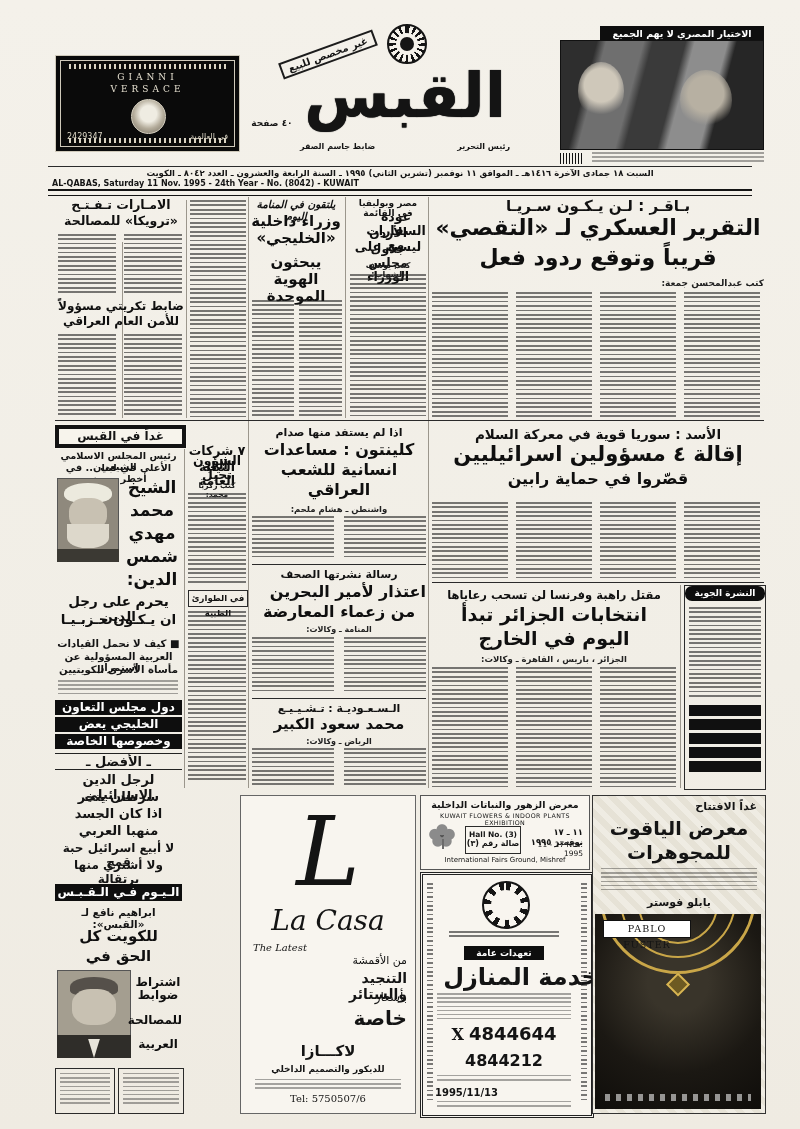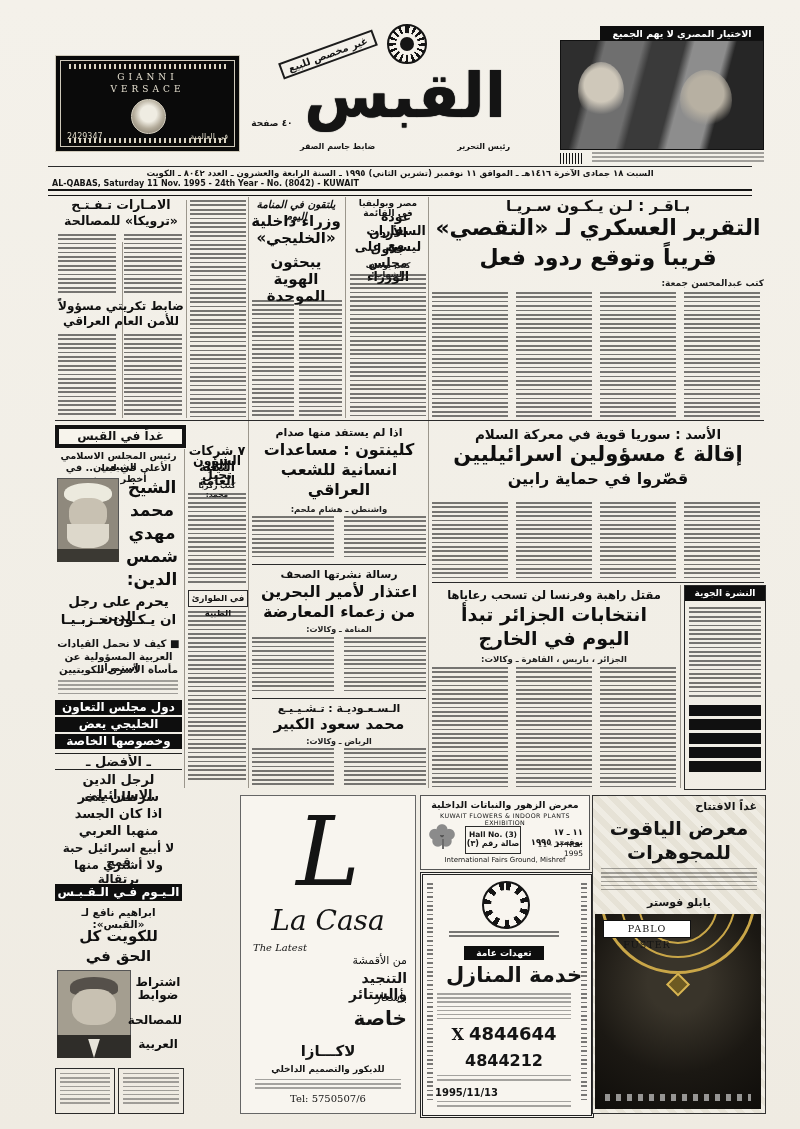--- a/index.html
+++ b/index.html
@@ -161,21 +161,21 @@
   <div class="a kick" style="left:252px;top:426px;width:174px;font-size:11px;">اذا لم يستفد منها صدام</div>
   <div class="a hl" style="left:252px;top:441px;width:174px;font-size:16px;">كلينتون : مساعدات</div>
   <div class="a hl" style="left:252px;top:461px;width:174px;font-size:16px;">انسانية للشعب</div>
   <div class="a hl" style="left:252px;top:481px;width:174px;font-size:16px;">العراقي</div>
   <div class="a byl c" style="left:252px;top:504px;width:174px;font-size:8.5px;">واشنطن ـ هشام ملحم:</div>
   <div class="a tx" style="left:252px;top:516px;width:82px;height:44px;"></div>
   <div class="a tx" style="left:344px;top:516px;width:82px;height:44px;"></div>
   <div class="a rh" style="left:252px;top:564px;width:174px;"></div>
 
   <div class="a kick" style="left:252px;top:568px;width:174px;font-size:11px;">رسالة نشرتها الصحف</div>
-  <div class="a hl" style="left:252px;top:583px;width:174px;font-size:16px;">اعتذار لأمير البحرين</div>
+  <div class="a hl" style="left:252px;top:583px;width:174px;font-size:16px;text-align:right;">اعتذار لأمير البحرين</div>
   <div class="a hl" style="left:252px;top:603px;width:174px;font-size:16px;">من زعماء المعارضة</div>
   <div class="a byl c" style="left:252px;top:625px;width:174px;font-size:8px;">المنامة ـ وكالات:</div>
   <div class="a tx" style="left:252px;top:637px;width:82px;height:56px;"></div>
   <div class="a tx" style="left:344px;top:637px;width:82px;height:56px;"></div>
   <div class="a rh" style="left:252px;top:698px;width:174px;"></div>
 
   <div class="a kick" style="left:252px;top:702px;width:174px;font-size:11px;">الـسـعـوديـة : تـشـيـيـع</div>
   <div class="a hl" style="left:252px;top:716px;width:174px;font-size:15px;">محمد سعود الكبير</div>
   <div class="a byl c" style="left:252px;top:737px;width:174px;font-size:8px;">الرياض ـ وكالات:</div>
   <div class="a tx" style="left:252px;top:748px;width:82px;height:40px;"></div>
@@ -183,21 +183,21 @@
 
   <div class="a kick" style="left:432px;top:588px;width:244px;font-size:11.5px;">مقتل راهبة وفرنسا لن تسحب رعاياها</div>
   <div class="a hl" style="left:432px;top:604px;width:244px;font-size:19px;">انتخابات الجزائر تبدأ</div>
   <div class="a hl" style="left:432px;top:628px;width:244px;font-size:19px;">اليوم في الخارج</div>
   <div class="a byl c" style="left:432px;top:654px;width:244px;font-size:8.5px;">الجزائر ، باريس ، القاهرة ـ وكالات:</div>
   <div class="a tx" style="left:432px;top:667px;width:76px;height:120px;"></div>
   <div class="a tx" style="left:516px;top:667px;width:76px;height:120px;"></div>
   <div class="a tx" style="left:600px;top:667px;width:76px;height:120px;"></div>
 
   <div class="a box" style="left:684px;top:585px;width:80px;height:203px;">
-    <div class="rev c b" style="height:15px;line-height:15px;font-size:9px;">النشرة الجوية</div>
+    <div class="rev c b" style="height:15px;line-height:15px;font-size:9px;border-radius:7px;">النشرة الجوية</div>
     <div class="tx" style="margin:6px 4px 0 4px;height:92px;"></div>
     <div class="bar txw" style="margin:6px 4px 0 4px;height:11px;"></div>
     <div class="bar txw" style="margin:3px 4px 0 4px;height:11px;"></div>
     <div class="bar txw" style="margin:3px 4px 0 4px;height:11px;"></div>
     <div class="bar txw" style="margin:3px 4px 0 4px;height:11px;"></div>
     <div class="bar txw" style="margin:3px 4px 0 4px;height:11px;"></div>
   </div>
 
   <div class="a hl" style="left:188px;top:428px;width:58px;font-size:12.5px;margin-top:26px;">الشؤون تحيل</div>
   <div class="a hl" style="left:188px;top:444px;width:58px;font-size:12.5px;">٧ شركات الى</div>
@@ -292,21 +292,21 @@
   </div>
 
   <div class="a" style="left:420px;top:872px;width:168px;height:240px;border:3px double #222;background:#f8f5ef;">
     <div class="a tx" style="left:4px;top:8px;width:6px;height:218px;"></div>
     <div class="a tx" style="right:4px;top:8px;width:6px;height:218px;"></div>
     <div class="a" style="left:59px;top:6px;width:44px;height:44px;border:2px solid #151515;border-radius:50%;background:repeating-conic-gradient(#151515 0deg 14deg,rgba(0,0,0,0) 14deg 34deg);">
       <div style="position:absolute;inset:7px;border-radius:50%;background:#f8f5ef;"></div>
     </div>
     <div class="a tx" style="left:26px;top:56px;width:110px;height:9px;"></div>
     <div class="a rev c b" style="left:41px;top:71px;width:80px;height:14px;font-size:9px;line-height:14px;">تعهدات عامة</div>
-    <div class="a c b" style="left:10px;top:88px;width:162px;font-size:21px;text-align:center;">خدمة المنازل</div>
+    <div class="a c b" style="left:17px;top:88px;width:162px;font-size:24px;text-align:center;">خدمة المنازل</div>
     <div class="a txl" style="left:14px;top:118px;width:134px;height:26px;"></div>
     <div class="a c ltr" style="left:0;top:148px;width:162px;">
       <span class="serif b" style="font-size:16px;">X</span>
       <span class="b" style="font-size:18px;">4844644</span>
     </div>
     <div class="a c b ltr" style="left:0;top:176px;width:162px;font-size:16px;">4844212</div>
     <div class="a txl" style="left:14px;top:200px;width:134px;height:8px;"></div>
     <div class="a b ltr" style="left:12px;top:212px;font-size:10px;">1995/11/13</div>
     <div class="a txl" style="left:14px;top:226px;width:134px;height:6px;"></div>
   </div>

